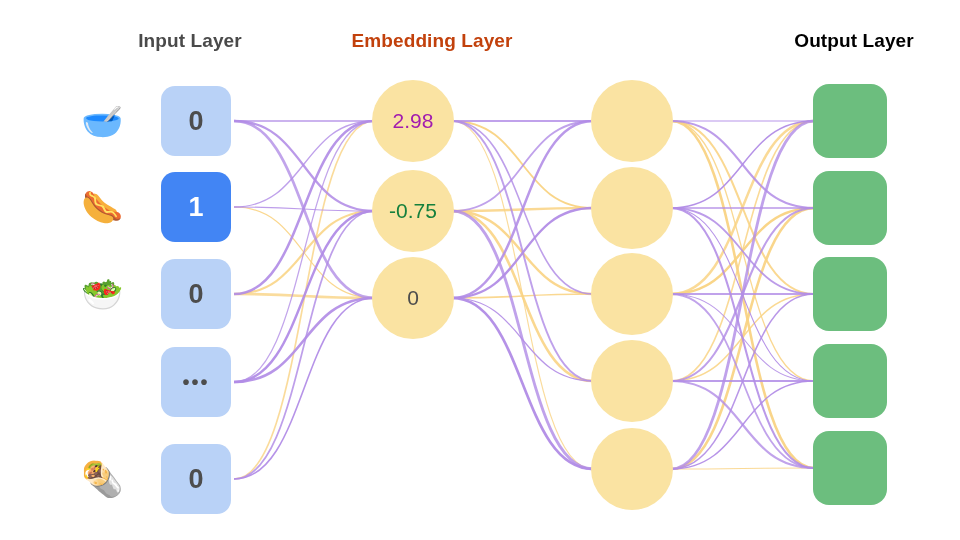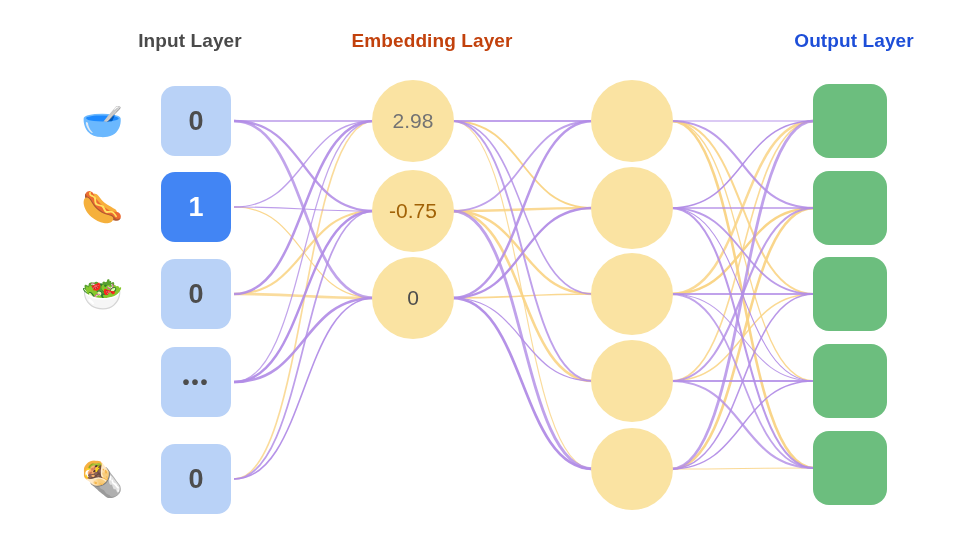--- a/index.html
+++ b/index.html
@@ -139,21 +139,21 @@
       <path d="M671,380 C745.36,380 739.64,207 814,207" stroke="#b18ce6" stroke-width="2.0870052576065063" fill="none" stroke-opacity="0.8239524793624878"></path>
       <path d="M671,380 C745.36,380 739.64,380 814,380" stroke="#b18ce6" stroke-width="2.1303050398826597" fill="none" stroke-opacity="0.8568182301521301"></path>
       <path d="M671,380 C745.36,380 739.64,467 814,467" stroke="#b18ce6" stroke-width="2.2409310221672056" fill="none" stroke-opacity="0.7946799874305726"></path>
       <path d="M671,468 C745.36,468 739.64,120 814,120" stroke="#b18ce6" stroke-width="2.8042866230010985" fill="none" stroke-opacity="0.8113854503631592"></path>
       <path d="M671,468 C745.36,468 739.64,293 814,293" stroke="#b18ce6" stroke-width="1.5619975209236143" fill="none" stroke-opacity="0.9023456168174744"></path>
       <path d="M671,468 C745.36,468 739.64,380 814,380" stroke="#b18ce6" stroke-width="1.4776851296424867" fill="none" stroke-opacity="0.9287649035453797"></path>
     </svg>
   <div id="titles-host">
       <div class="layer-title" style="left: 190px; top: 29px; color: rgb(74, 74, 74);">Input Layer</div>
       <div class="layer-title" style="left: 432px; top: 29px; color: #c2410c;">Embedding Layer</div>
-      <div class="layer-title" style="left: 854px; top: 29px; color: #1d4ed8;">Output Layer</div>
+      <div class="layer-title" style="left: 854px; top: 29px; color: #000000;">Output Layer</div>
     </div>
   <div id="input-host">
       <div class="node-emoji" style="left: 103px; top: 120px;">🥣</div>
       <div class="input-box" style="left: 196px; top: 120px; background: rgb(185, 210, 247); color: rgb(77, 77, 77);">
         <span>0</span>
       </div>
       <div class="node-emoji" style="left: 103px; top: 206px;">🌭</div>
       <div class="input-box" style="left: 196px; top: 206px; background: rgb(66, 133, 244); color: rgb(255, 255, 255);">
         <span>1</span>
       </div>
@@ -163,24 +163,24 @@
       </div>
       <div class="input-box" style="left: 196px; top: 381px; background: rgb(185, 210, 247); color: rgb(77, 77, 77);">
         <span class="dots" style="font-size: 20px;">•••</span>
       </div>
       <div class="node-emoji" style="left: 103px; top: 478px;">🌯</div>
       <div class="input-box" style="left: 196px; top: 478px; background: rgb(185, 210, 247); color: rgb(77, 77, 77);">
         <span>0</span>
       </div>
     </div>
   <div id="embedding-host">
-      <div class="embed-circle" style="left: 413px; top: 120px; background: rgb(250, 227, 162); color: #737373;">
+      <div class="embed-circle" style="left: 413px; top: 120px; background: rgb(250, 227, 162); color: #a21caf;">
         <span>2.98</span>
       </div>
-      <div class="embed-circle" style="left: 413px; top: 210px; background: rgb(250, 227, 162); color: #a16207;">
+      <div class="embed-circle" style="left: 413px; top: 210px; background: rgb(250, 227, 162); color: #15803d;">
         <span>-0.75</span>
       </div>
       <div class="embed-circle" style="left: 413px; top: 297px; background: rgb(250, 227, 162); color: rgb(77, 77, 77);">
         <span>0</span>
       </div>
     </div>
   <div id="hidden-host">
       <div class="hidden-circle" style="left: 632px; top: 120px; background: rgb(250, 227, 162);">
         <span></span>
       </div>

